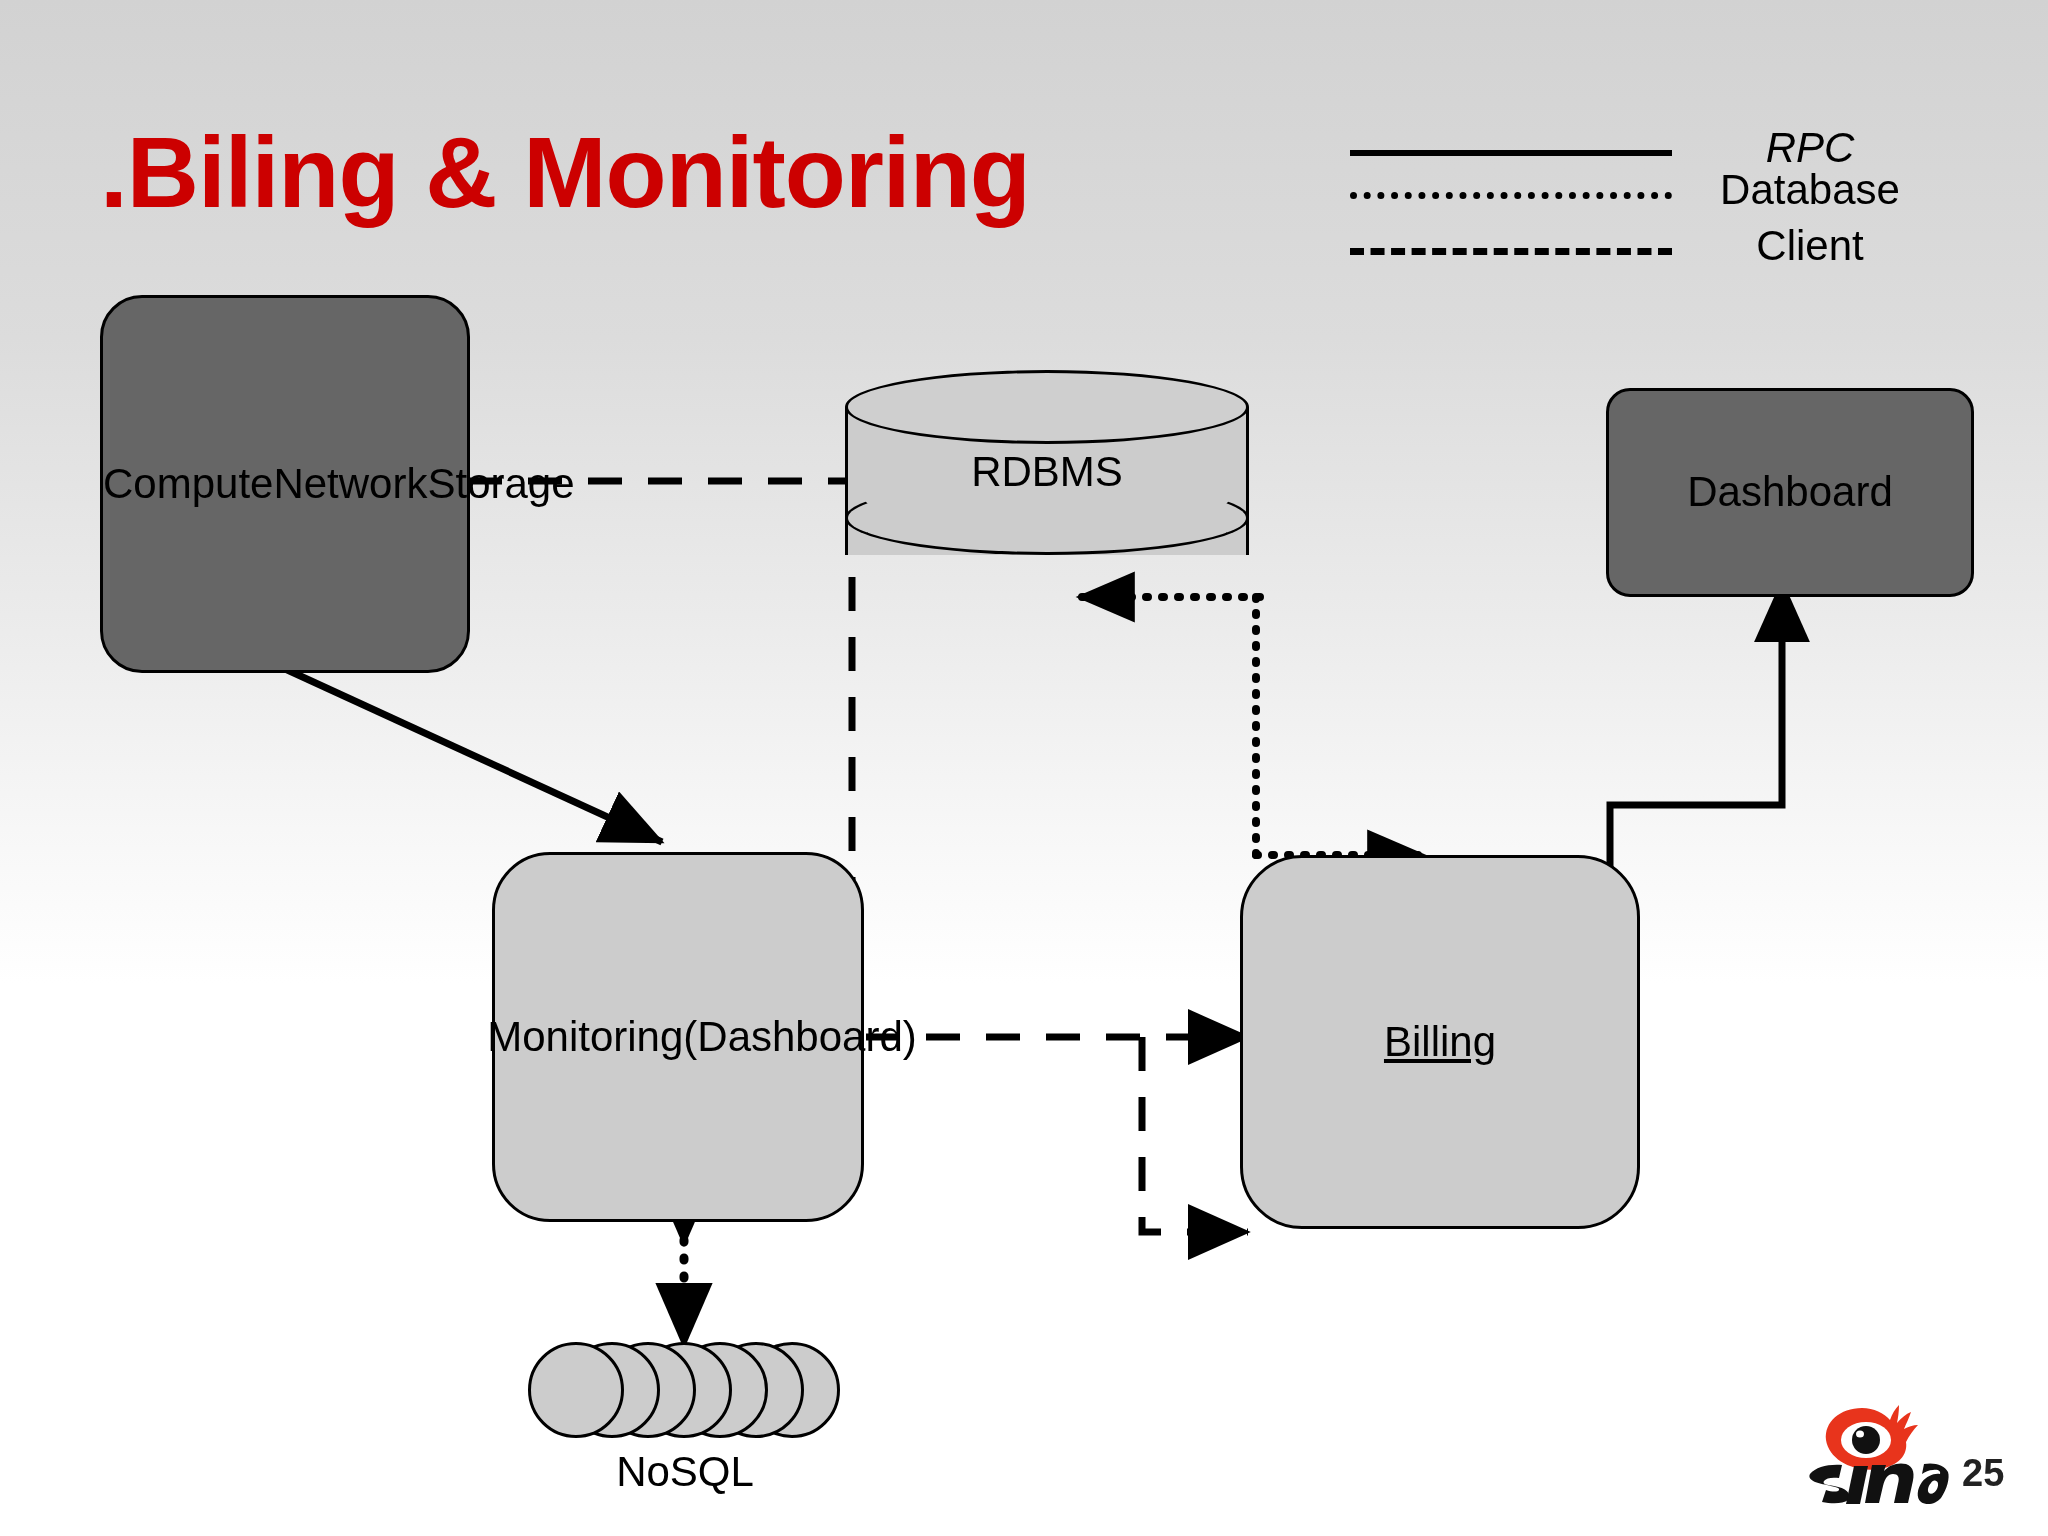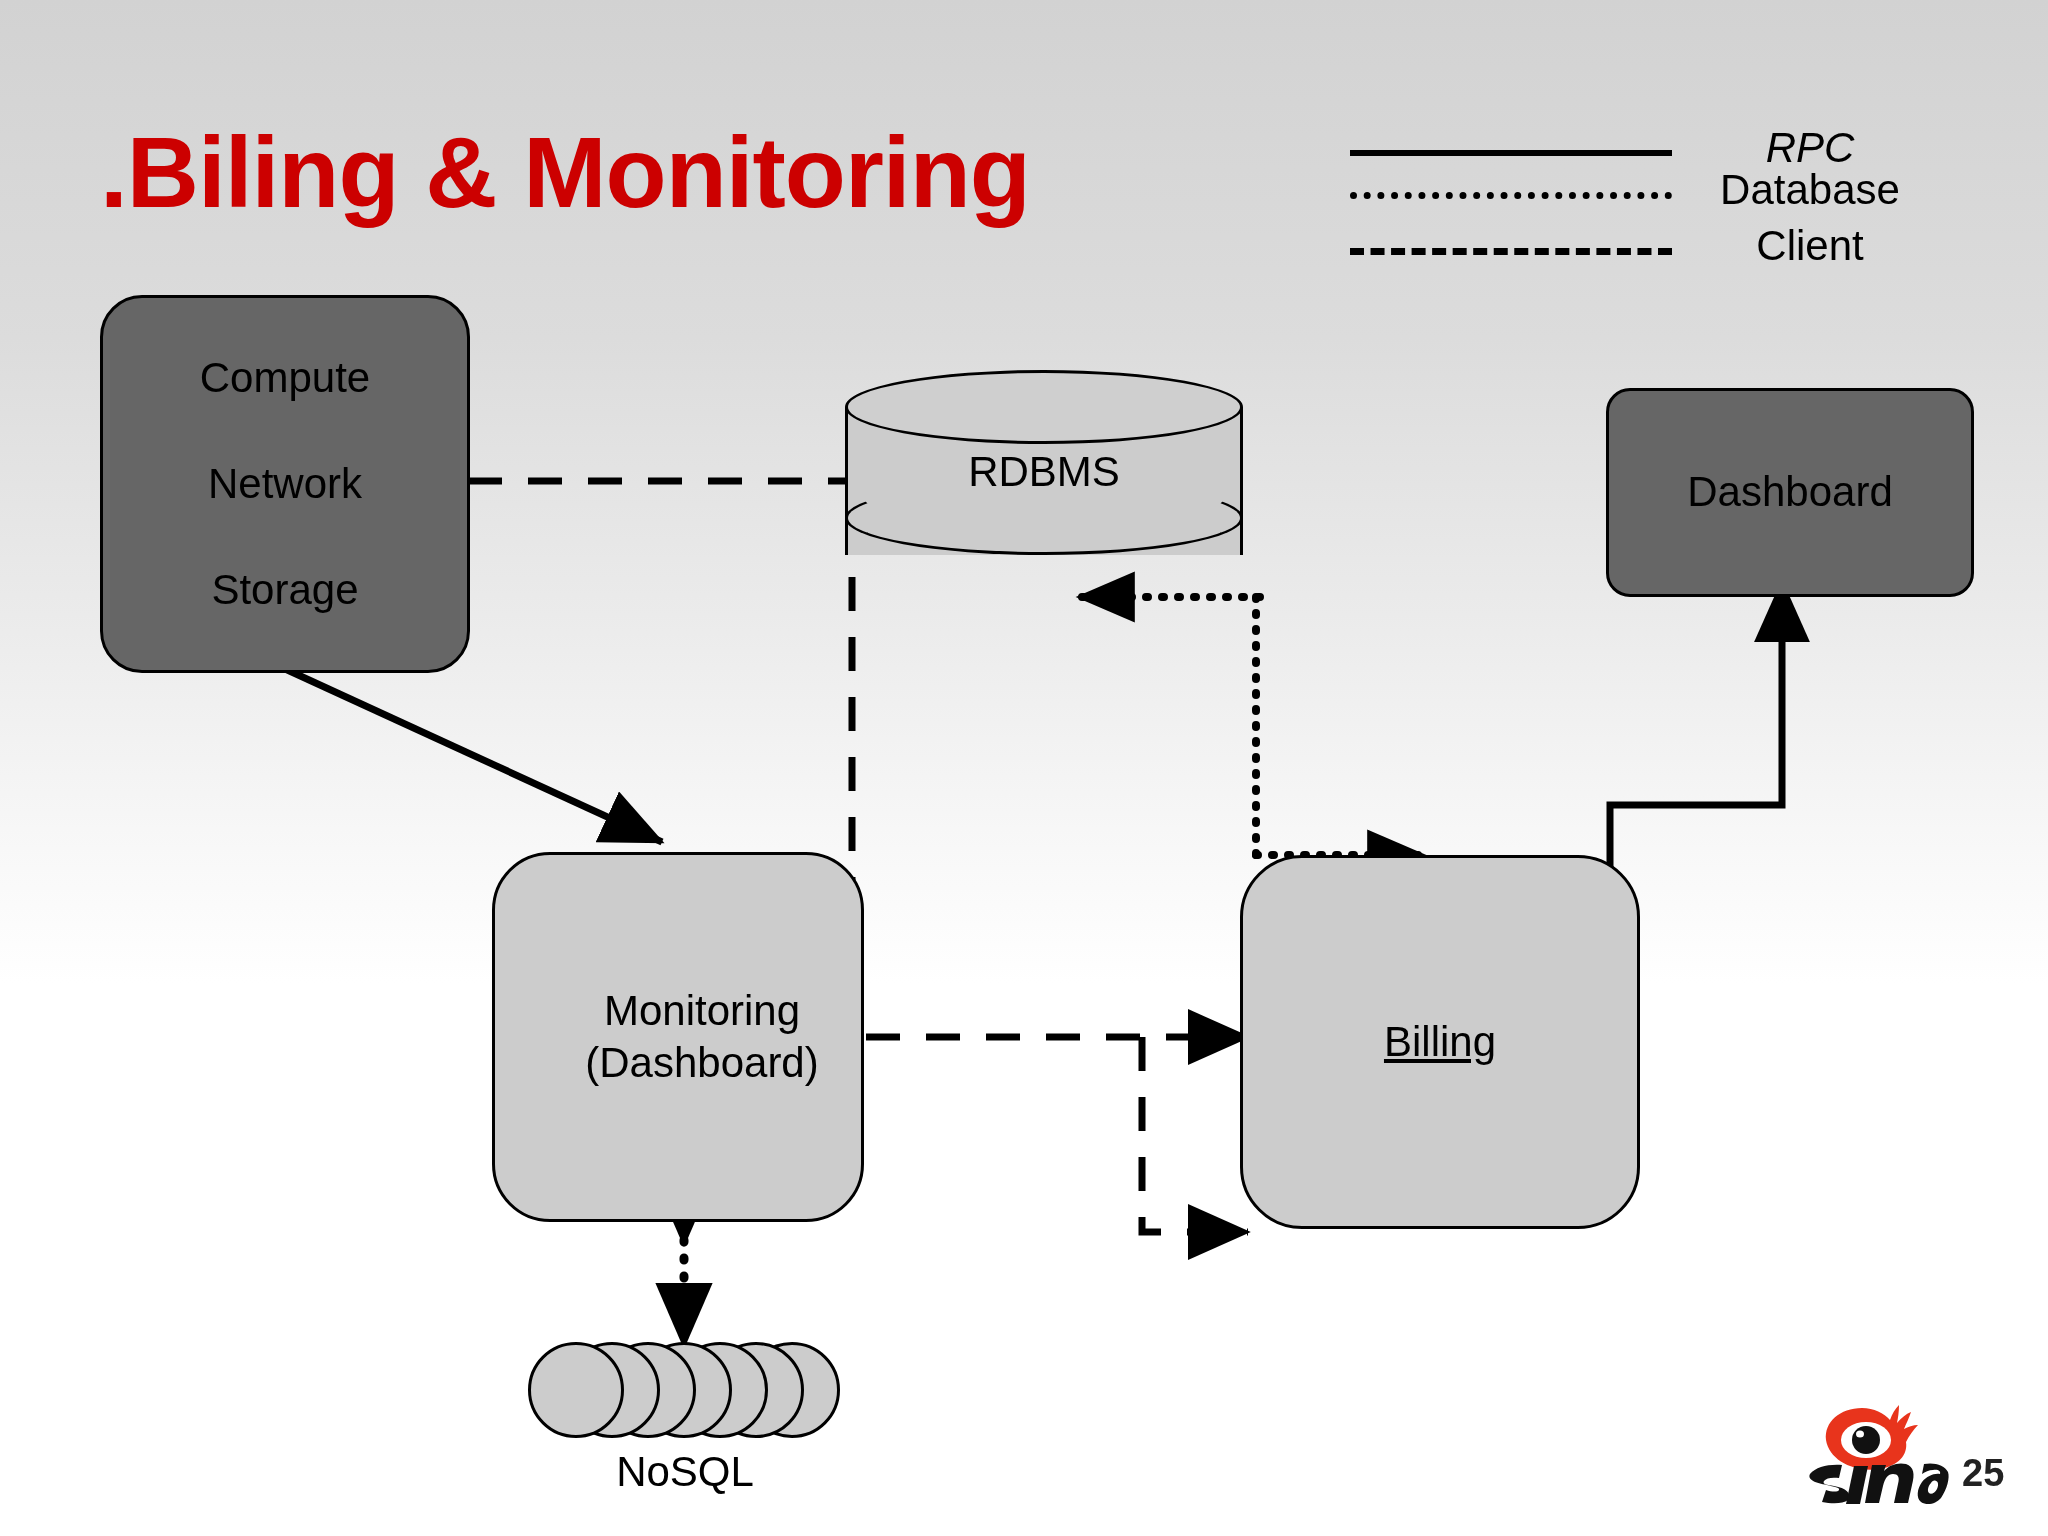--- a/index.html
+++ b/index.html
@@ -59,21 +59,20 @@
     color: #000;
     white-space: nowrap;
   }
 
   
   .node {
     position: absolute;
     box-sizing: border-box;
     border: 3px solid #000;
     display: flex;
-    flex-direction: column;
     align-items: center;
     justify-content: center;
     color: #000;
     font-size: 40px;
     text-align: center;
     line-height: 1.25;
   }
   .node.dark  { background: #666666; }
   .node.light { background: #cccccc; }
 
@@ -101,21 +100,21 @@
   #node-billing {
     left: 1240px; top: 855px; width: 400px; height: 374px;
     border-radius: 62px;
     font-size: 42px;
     text-decoration: underline;
   }
 
   
   #node-rdbms {
     position: absolute;
-    left: 845px; top: 370px; width: 398px; height: 222px;
+    left: 845px; top: 370px; width: 398px; height: 222px; padding-left: 6px;
   }
   #node-rdbms .cyl-body {
     position: absolute;
     left: 0; top: 37px;
     width: 100%;
     height: 148px;
     box-sizing: border-box;
     background: #cccccc;
     border-left: 3px solid #000;
     border-right: 3px solid #000;

